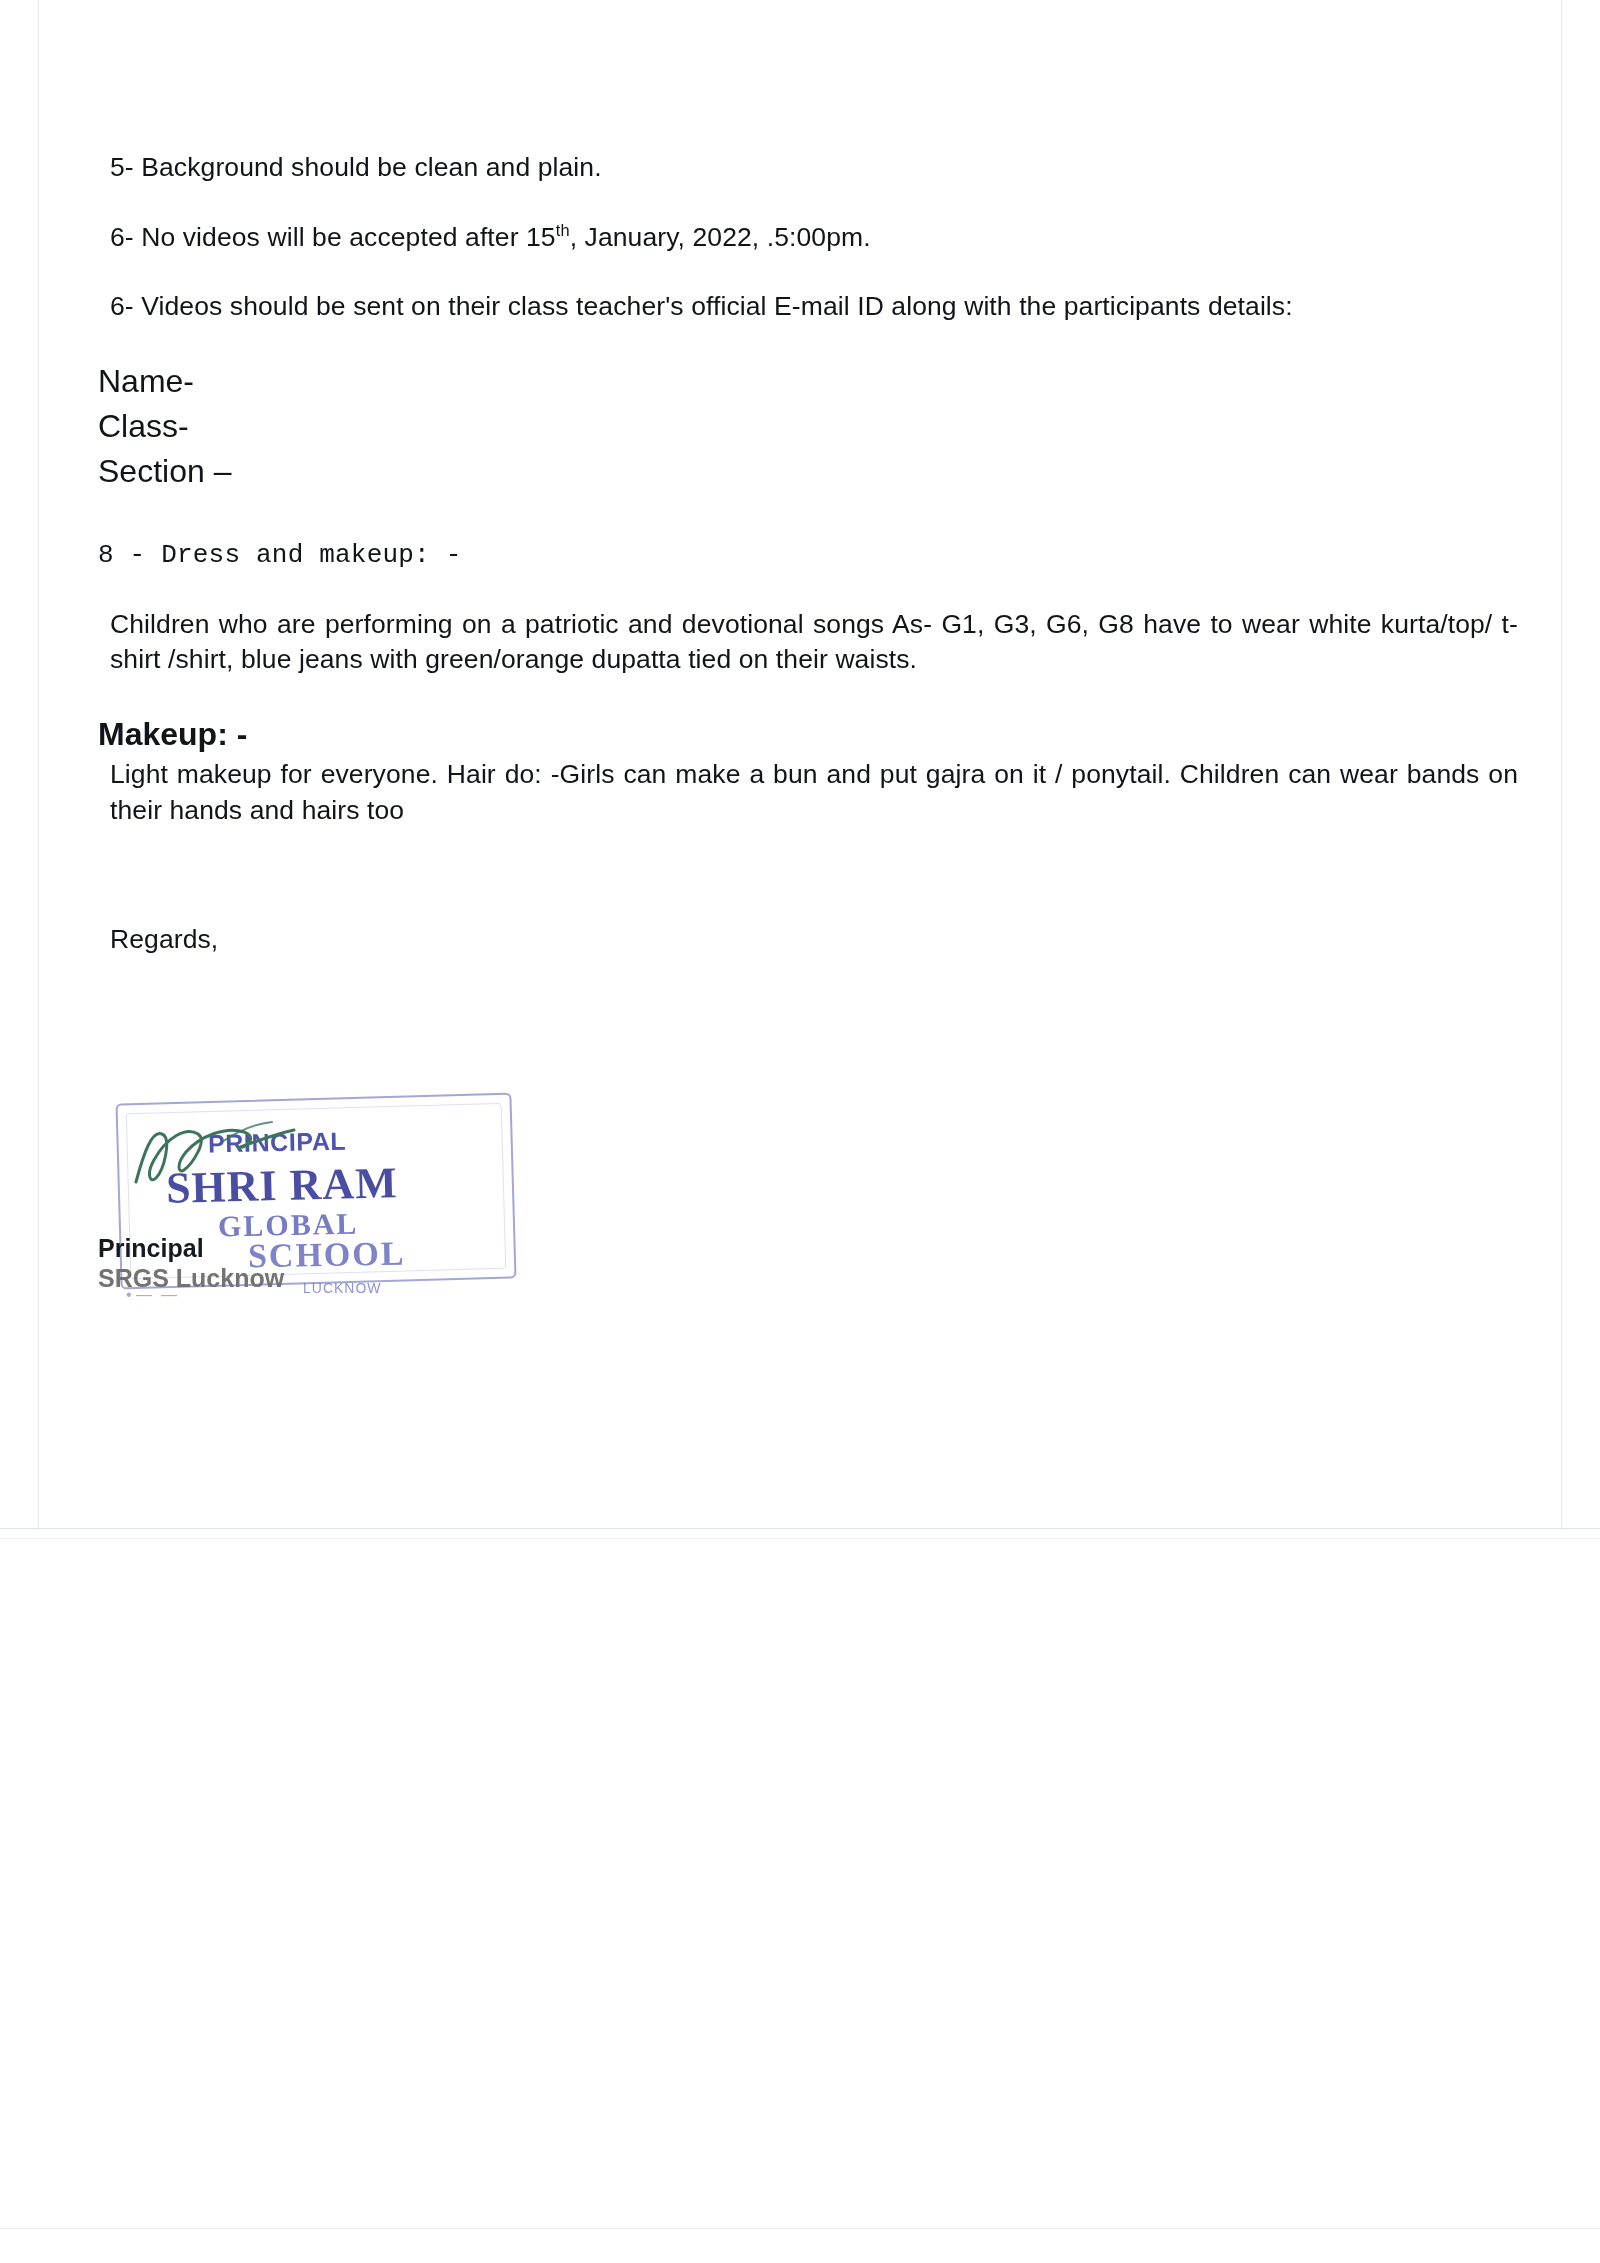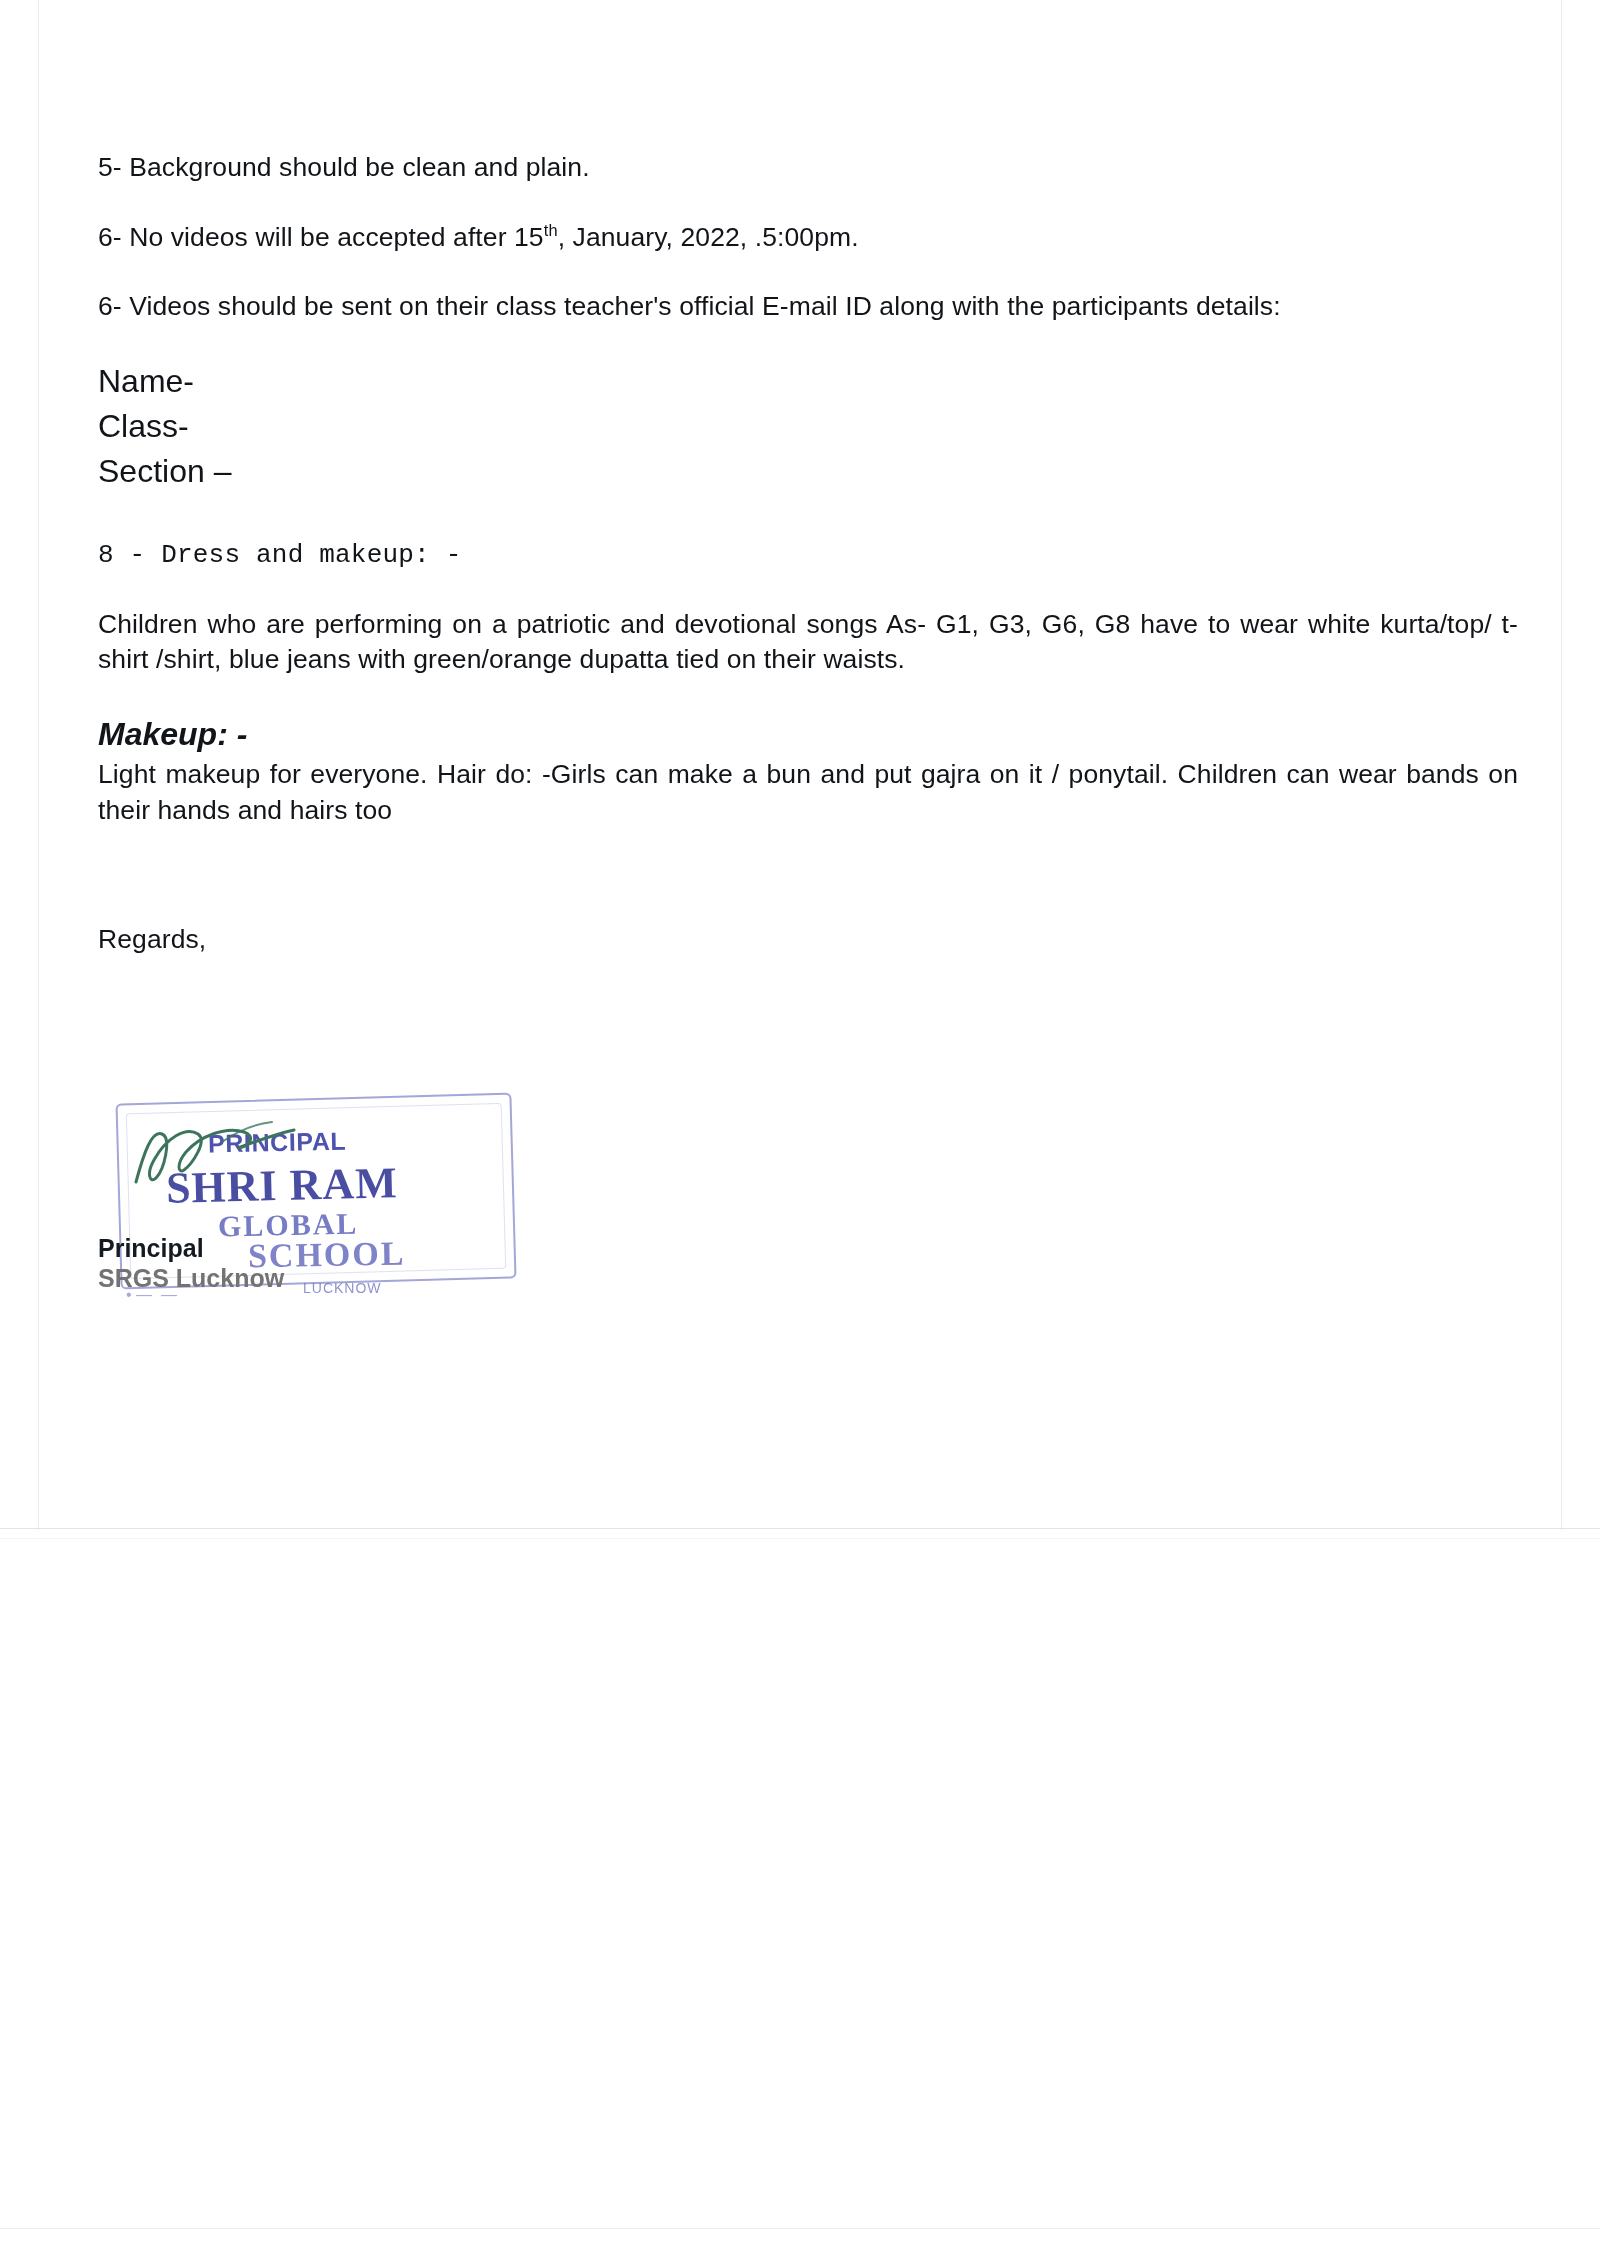--- a/index.html
+++ b/index.html
@@ -61,21 +61,21 @@
   .doc {
     position: absolute;
     left: 98px;
     top: 150px;
     width: 1420px;
     color: #111418;
   }
   .para {
     font-size: 26.5px;
     line-height: 1.34;
-    margin: 0 0 34px 0;
+    margin: 0 0 34px 12px;
     letter-spacing: 0.1px;
   }
   .para.justify {
     text-align: justify;
     text-justify: inter-word;
   }
   .tight {
     margin-bottom: 0;
   }
   .stack-line {
@@ -88,21 +88,20 @@
   .heading {
     font-size: 26px;
     line-height: 1.3;
     margin: 0 0 34px 0;
     font-weight: 400;
     letter-spacing: 0.2px;
     font-family: Liberation Mono, monospace;
   }
   .bold {
     font-weight: 700;
-    font-style: italic;
   }
   sup {
     font-size: 0.62em;
     vertical-align: super;
     line-height: 0;
   }
   
   .sign-block {
     position: absolute;
     left: 98px;

